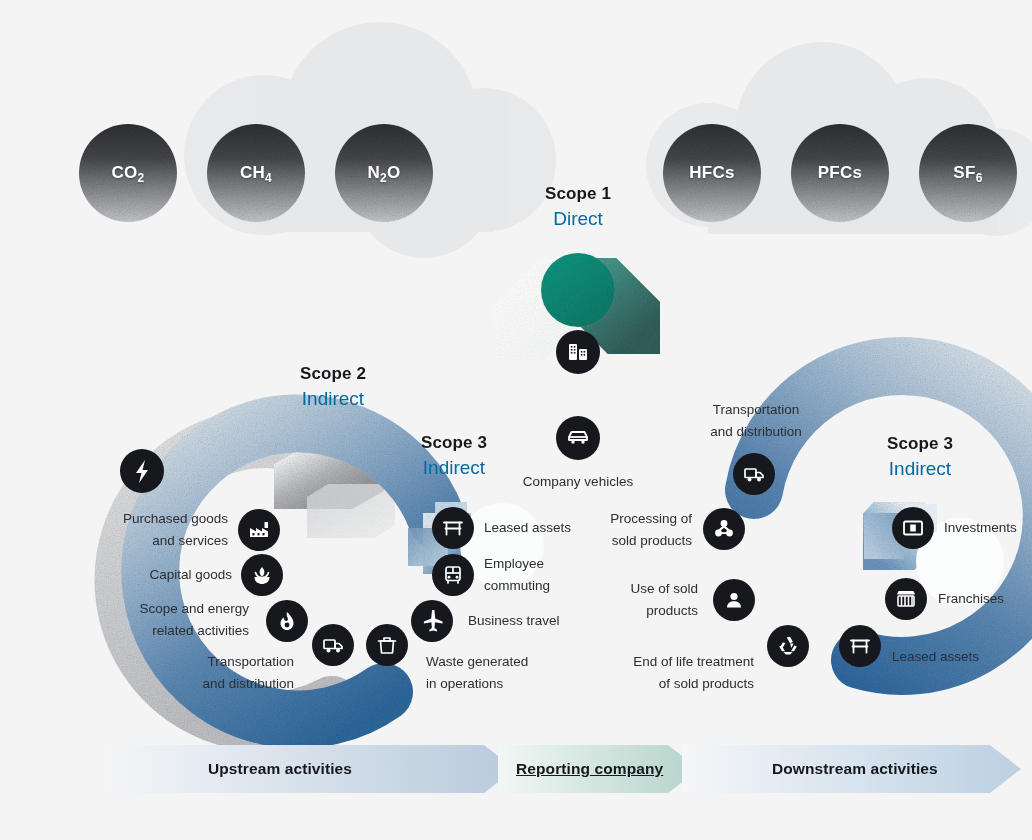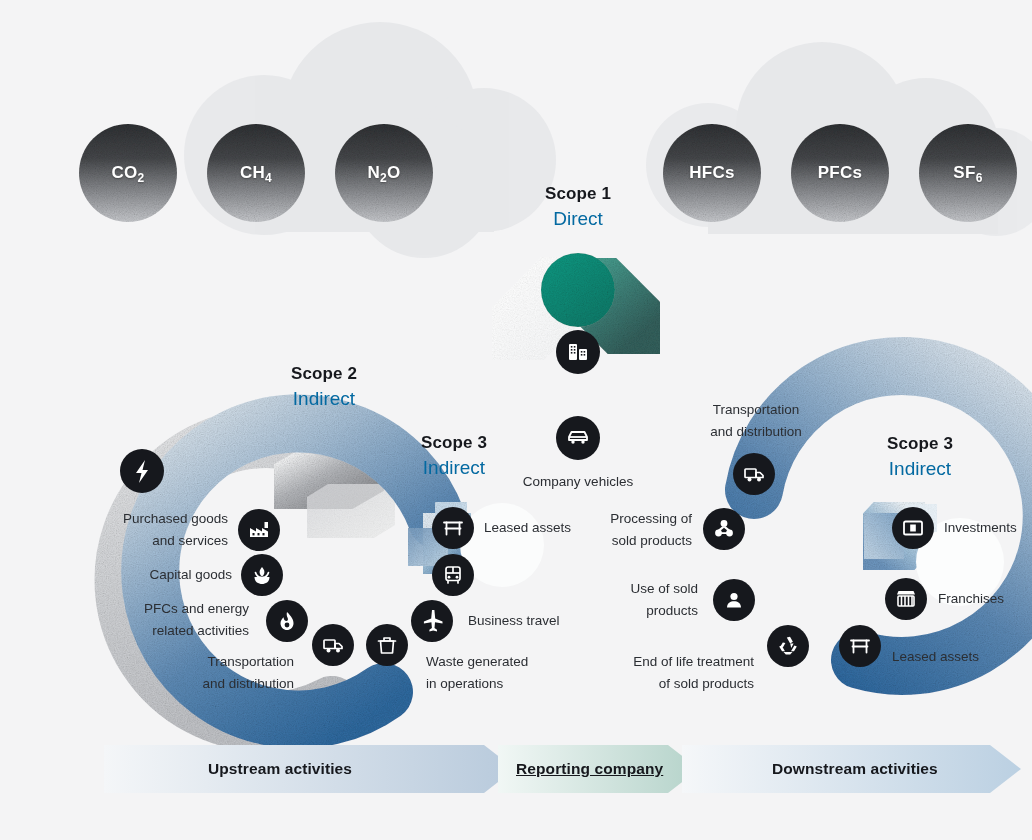--- a/index.html
+++ b/index.html
@@ -462,46 +462,48 @@
     <div class="gas-label" style="left:164px; top:163px;">CH<sub>4</sub></div>
     <div class="gas-label" style="left:292px; top:163px;">N<sub>2</sub>O</div>
     <div class="gas-label" style="left:620px; top:163px;">HFCs</div>
     <div class="gas-label" style="left:748px; top:163px;">PFCs</div>
     <div class="gas-label" style="left:876px; top:163px;">SF<sub>6</sub></div>
 
     <div class="scope-head" style="left:466px; top:182px; width:160px;">
       <div class="t1">Scope 1</div>
       <div class="t2">Direct</div>
     </div>
-    <div class="scope-head" style="left:212px; top:362px; width:160px;">
+    <div class="scope-head" style="left:221px; top:362px; width:160px;">
       <div class="t1">Scope 2</div>
       <div class="t2">Indirect</div>
     </div>
     <div class="scope-head" style="left:342px; top:431px; width:160px;">
       <div class="t1">Scope 3</div>
       <div class="t2">Indirect</div>
     </div>
     <div class="scope-head" style="left:808px; top:432px; width:160px;">
       <div class="t1">Scope 3</div>
       <div class="t2">Indirect</div>
     </div>
 
     <div class="lbl" style="left:446px; top:471px; width:200px; text-align:center;">Company vehicles</div>
 
 
     <div class="lbl r" style="left:0px; top:508px; width:196px;">Purchased goods
 and services</div>
     <div class="lbl r" style="left:0px; top:564px; width:200px;">Capital goods</div>
-    <div class="lbl r" style="left:0px; top:598px; width:217px;">PFCs and energy
+    <div class="lbl r" style="left:0px; top:598px; width:217px;">Scope and energy
 related activities</div>
     <div class="lbl r" style="left:0px; top:651px; width:262px;">Transportation
 and distribution</div>
     <div class="lbl l" style="left:394px; top:651px; width:200px;">Waste generated
 in operations</div>
     <div class="lbl l" style="left:436px; top:610px; width:200px;">Business travel</div>
+    <div class="lbl l" style="left:452px; top:553px; width:120px;">Employee
+commuting</div>
     <div class="lbl l" style="left:452px; top:517px; width:170px;">Leased assets</div>
 
     <div class="lbl" style="left:624px; top:399px; width:200px; text-align:center;">Transportation
 and distribution</div>
     <div class="lbl r" style="left:446px; top:508px; width:214px;">Processing of
 sold products</div>
     <div class="lbl r" style="left:446px; top:578px; width:220px;">Use of sold
 products</div>
     <div class="lbl r" style="left:446px; top:651px; width:276px;">End of life treatment
 of sold products</div>

